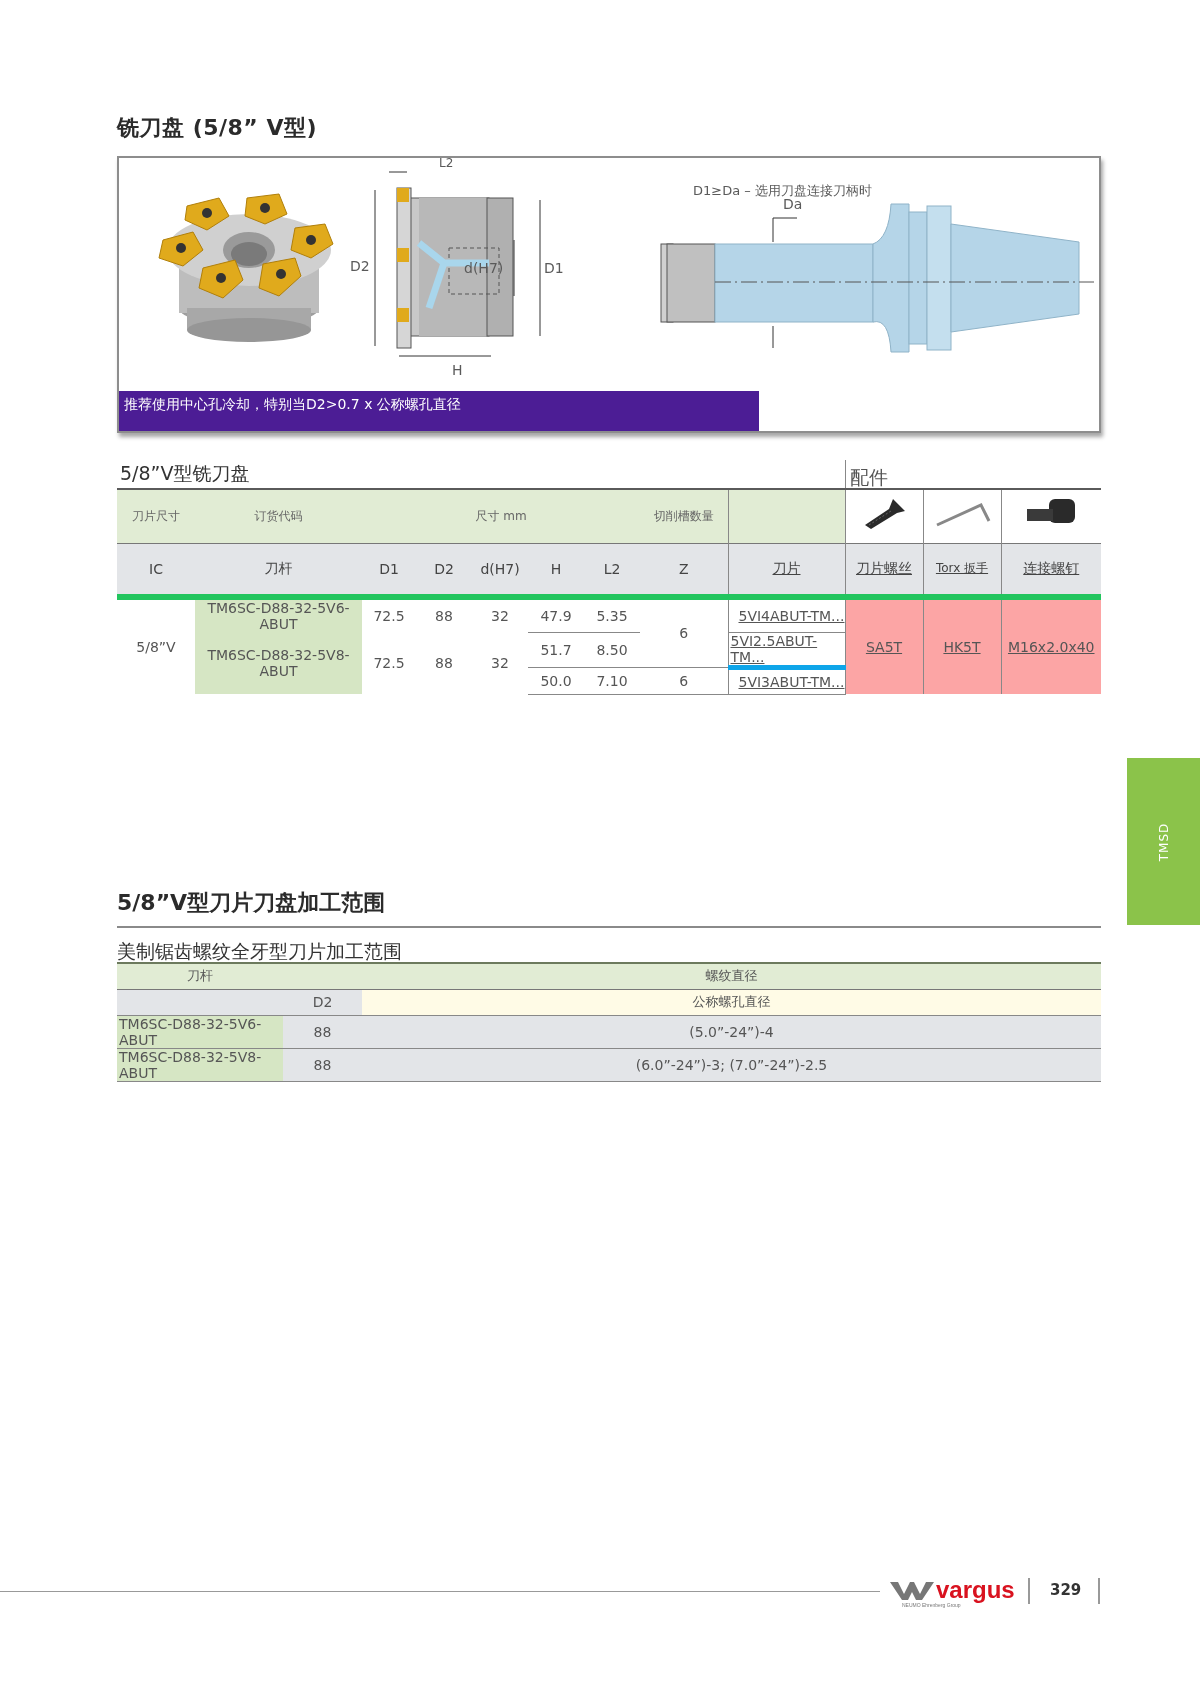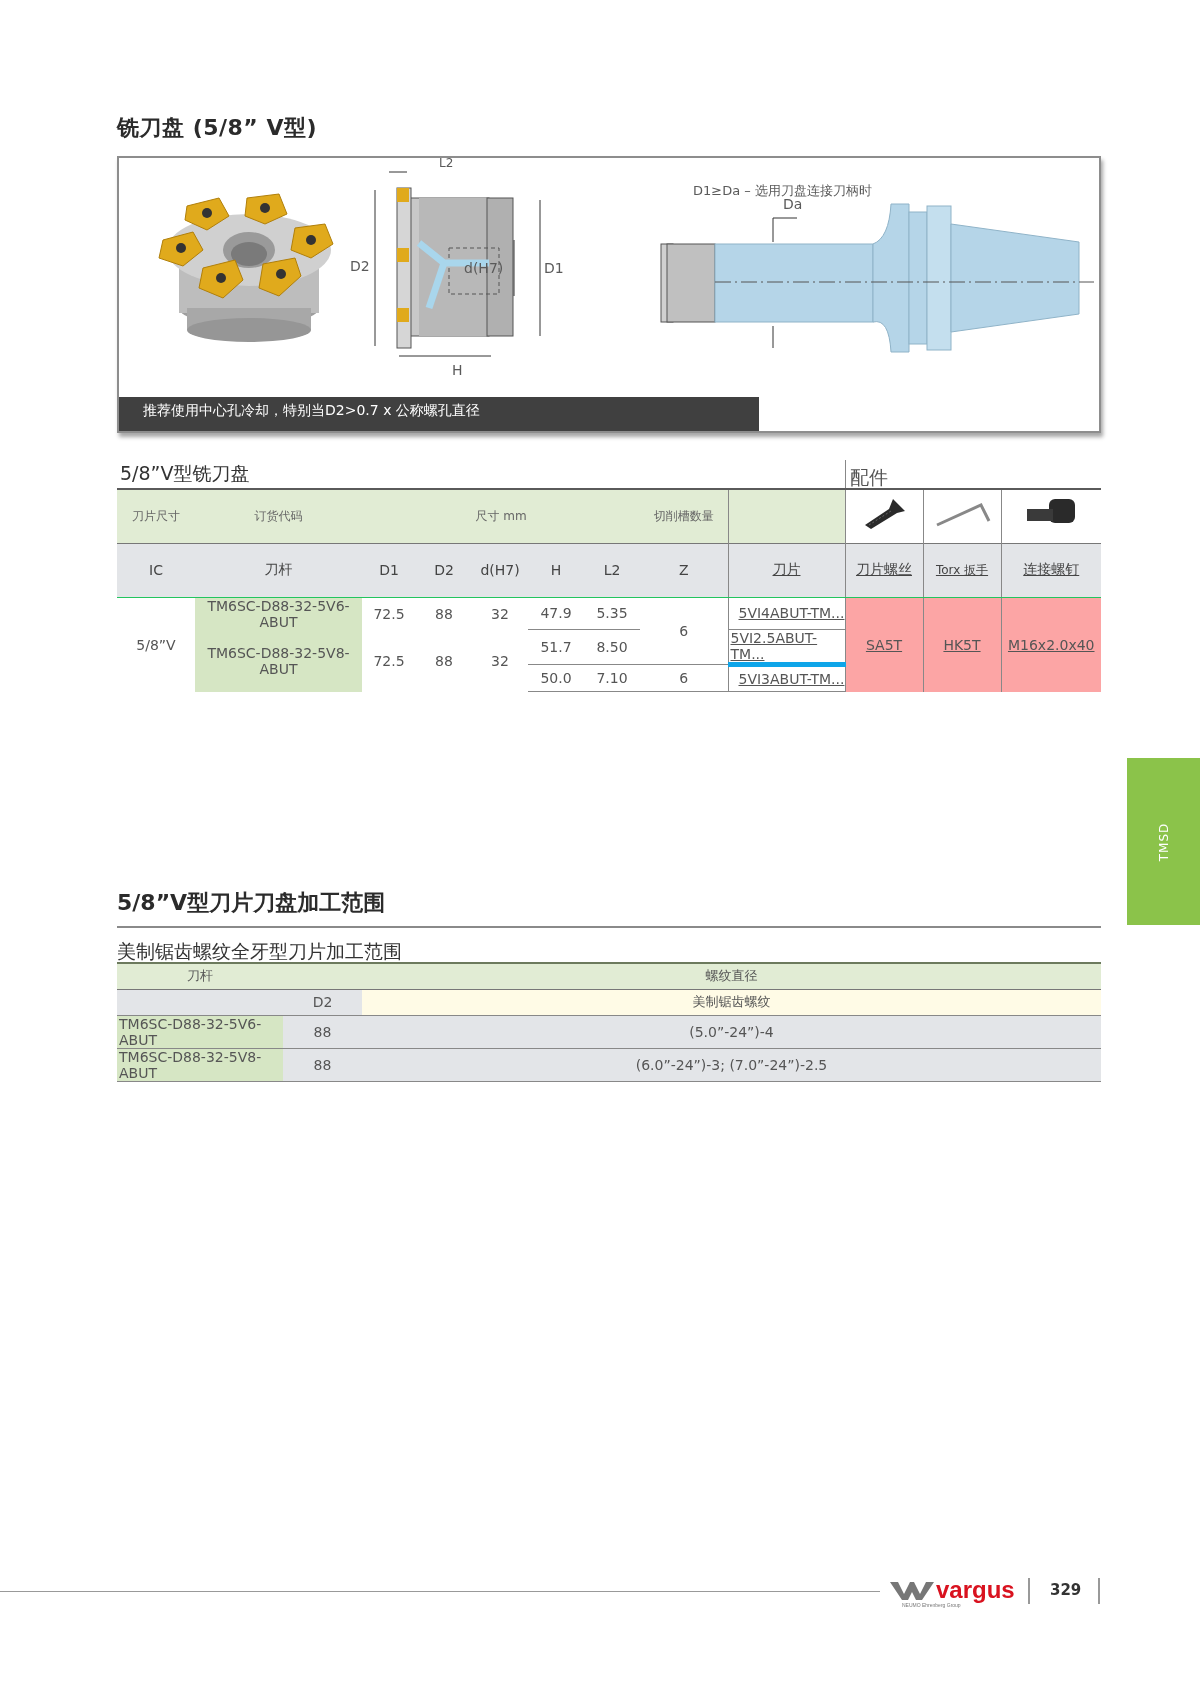--- a/index.html
+++ b/index.html
@@ -3,33 +3,33 @@
 <meta charset="utf-8">
 <style>
   * { box-sizing: border-box; margin: 0; padding: 0; }
   html, body { width: 1200px; height: 1683px; background: #ffffff; }
   body { position: relative; font-family: "DejaVu Sans", "Liberation Sans", sans-serif; color: #3a3a3a; overflow: hidden; }
 
   .page-title { position: absolute; left: 117px; top: 113px; font-size: 22px; font-weight: bold; color: #2b2b2b; letter-spacing: 0.5px; }
 
   .figure-box { position: absolute; left: 117px; top: 156px; width: 984px; height: 277px; border: 2px solid #8d8d8d; background: #fff; box-shadow: 2px 4px 4px rgba(0,0,0,0.35); }
   .figure-box svg { position: absolute; left: 0; top: 0; }
-  .note-bar { position: absolute; left: 0; bottom: 0; width: 640px; height: 34px; background: #404040; color: #fff; font-size: 14px; line-height: 27px; padding-left: 24px; }
+  .note-bar { position: absolute; left: 0; bottom: 0; width: 640px; height: 40px; background: #4c1d95; color: #fff; font-size: 14px; line-height: 27px; padding-left: 5px; }
 
   .lbl { position: absolute; font-size: 14px; color: #5a5a5a; }
 
   
   .t1-caption { position: absolute; left: 120px; top: 461px; font-size: 19px; color: #333; }
   .t1-acc-caption { position: absolute; left: 850px; top: 465px; font-size: 19px; color: #555; }
   .t1-acc-divider { position: absolute; left: 845px; top: 460px; width: 1px; height: 30px; background: #888; }
   table.t1 { position: absolute; left: 117px; top: 488px; width: 984px; border-collapse: collapse; font-size: 14px; color: #555; }
   table.t1 td { text-align: center; vertical-align: middle; }
   .t1 .hdr1 td { height: 54px; background: #e1ecd4; font-size: 12px; color: #666; border-top: 2px solid #5a5a5a; }
   .t1 .hdr1 td.acc { background: #fff; border-left: 1px solid #888; }
-  .t1 .hdr2 td { height: 54px; background: #e3e5e8; font-size: 14px; color: #444; border-top: 1px solid #777; border-bottom: 1px solid #22c55e; }
+  .t1 .hdr2 td { height: 54px; background: #e3e5e8; font-size: 14px; color: #444; border-top: 1px solid #777; border-bottom: 6px solid #22c55e; }
   .t1 .vline { border-left: 1px solid #888; text-decoration: underline; }
   .t1 .row td { height: 27px; font-size: 14px; }
   .t1 .code { background: #d6e6c4; color: #555; }
   .t1 .acc-val { background: #fca5a5; }
   .t1 .last td { border-bottom: 1px solid #888; }
 
   
   .s2-title { position: absolute; left: 117px; top: 888px; font-size: 22px; font-weight: bold; color: #2b2b2b; }
   .s2-rule { position: absolute; left: 117px; top: 926px; width: 984px; height: 2px; background: #8a8a8a; }
   .t2-caption { position: absolute; left: 117px; top: 939px; font-size: 19px; color: #333; }
@@ -239,21 +239,21 @@
       <col style="width:739px">
     </colgroup>
   <tbody>
       <tr class="h1">
     <td colspan="2" style="text-align:left;padding-left:70px">刀杆</td>
     <td>螺纹直径</td>
   </tr>
   <tr class="h2">
     <td class="grey"></td>
     <td class="grey">D2</td>
-    <td class="cream" style="font-size:13px">美制锯齿螺纹</td>
+    <td class="cream" style="font-size:13px">公称螺孔直径</td>
   </tr>
   <tr class="data">
     <td class="code2">TM6SC-D88-32-5V6-ABUT</td>
     <td class="val">88</td>
     <td class="val">(5.0”-24”)-4</td>
   </tr>
   <tr class="data last">
     <td class="code2">TM6SC-D88-32-5V8-ABUT</td>
     <td class="val">88</td>
     <td class="val">(6.0”-24”)-3; (7.0”-24”)-2.5</td>

